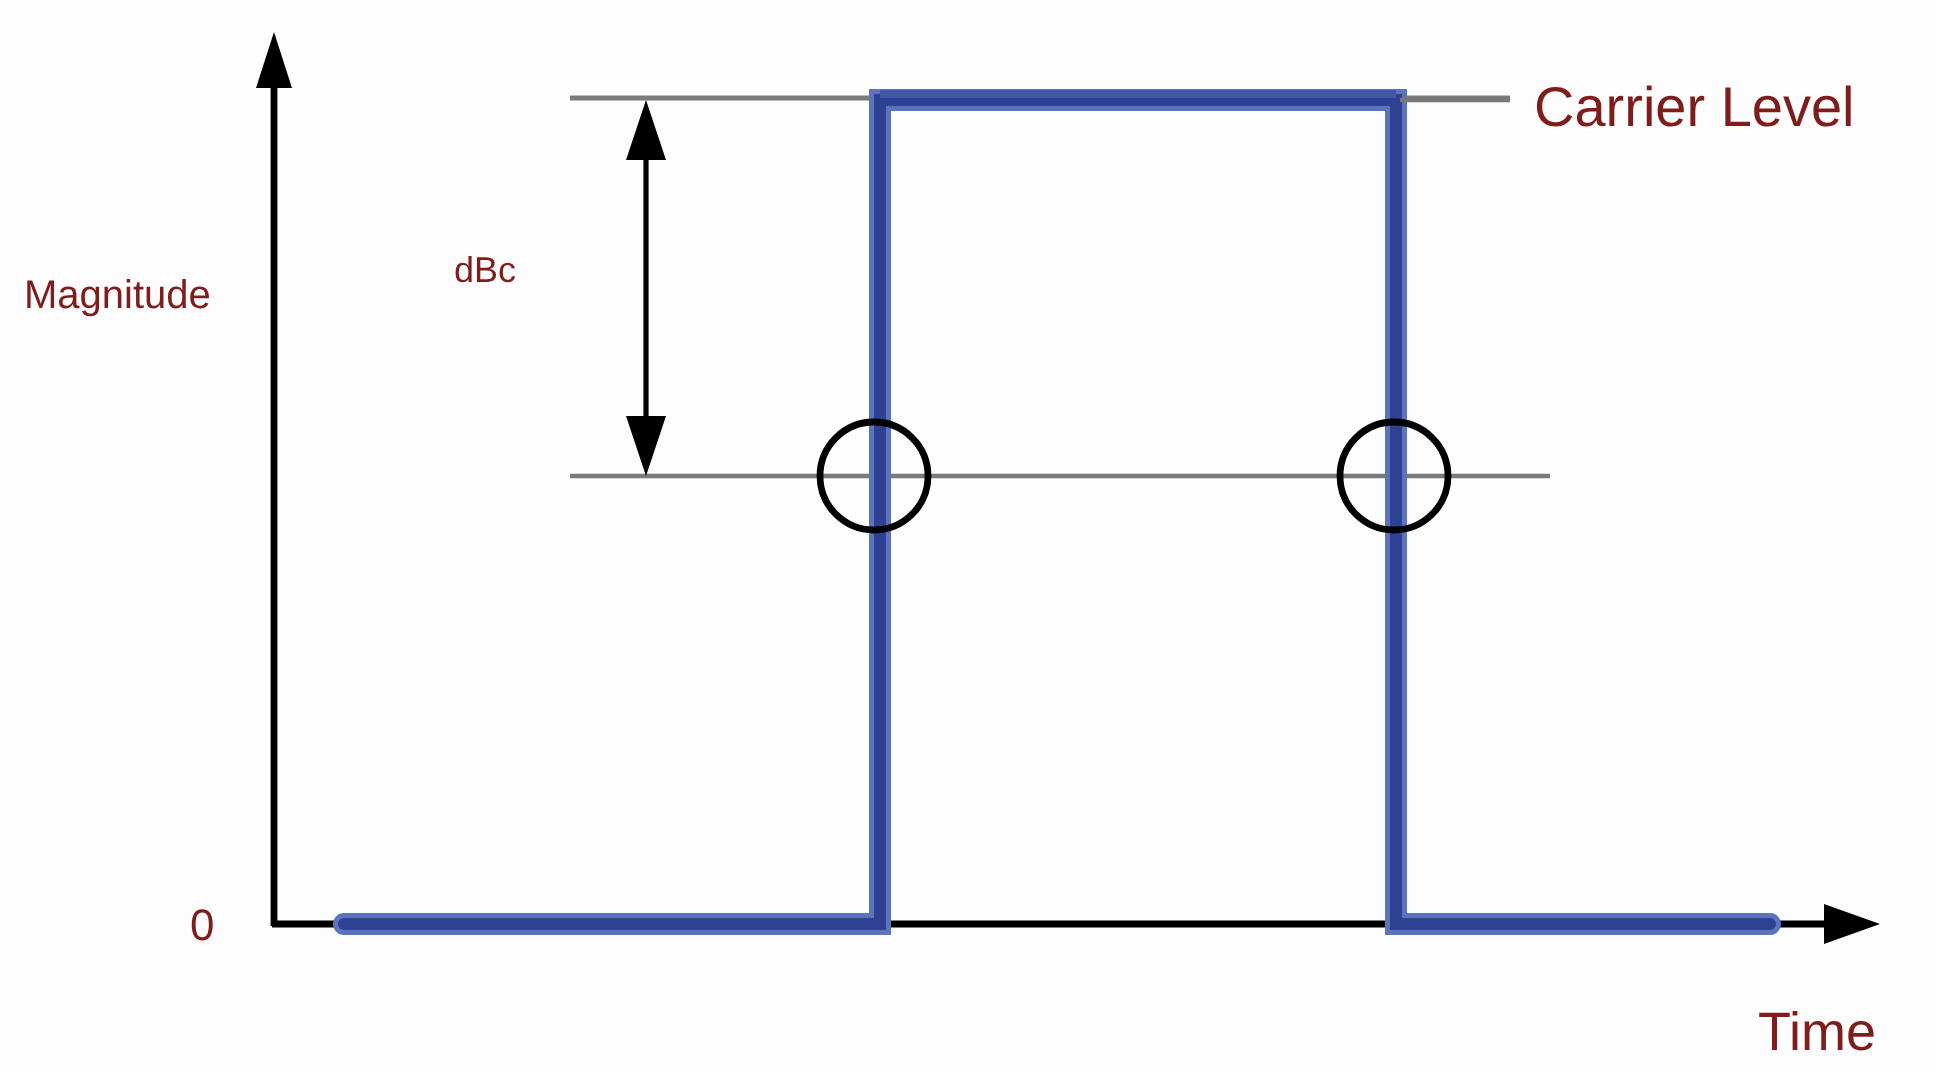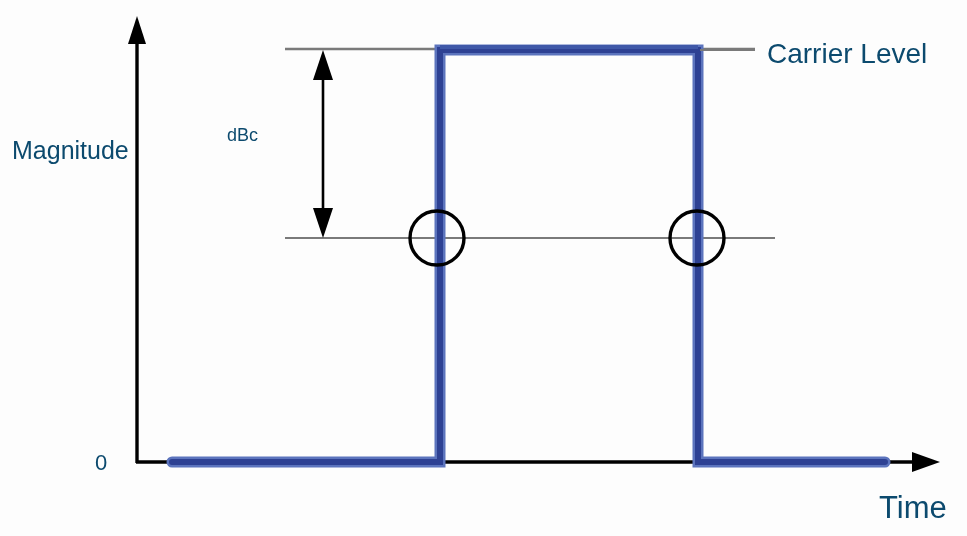--- a/index.html
+++ b/index.html
@@ -21,48 +21,48 @@
     position: absolute;
     left: 0;
     top: 0;
     width: 967px;
     height: 536px;
     display: block;
   }
   .dlabel {
     position: absolute;
     white-space: pre;
-    color: #0c4a6e;
+    color: #7f1d1d;
     font-family: "Liberation Sans", sans-serif;
     line-height: 1;
   }
   #label-magnitude {
     left: 12px;
     top: 138px;
-    font-size: 25px;
+    font-size: 20px;
   }
   #label-dbc {
     left: 227px;
     top: 126px;
     font-size: 18px;
   }
   #label-carrier-level {
     left: 767px;
     top: 40px;
     font-size: 28px;
   }
   #label-zero {
     left: 95px;
     top: 452px;
     font-size: 22px;
   }
   #label-time {
     left: 879px;
-    top: 492px;
-    font-size: 31px;
+    top: 503px;
+    font-size: 27px;
   }
 </style>
 </head>
 <body>
 
 <div id="diagram-root">
 
   <svg id="diagram-svg" viewBox="0 0 967 536">
 
     <line x1="285" y1="49" x2="755" y2="49" stroke="#7a7a7a" stroke-width="2.6"></line>

